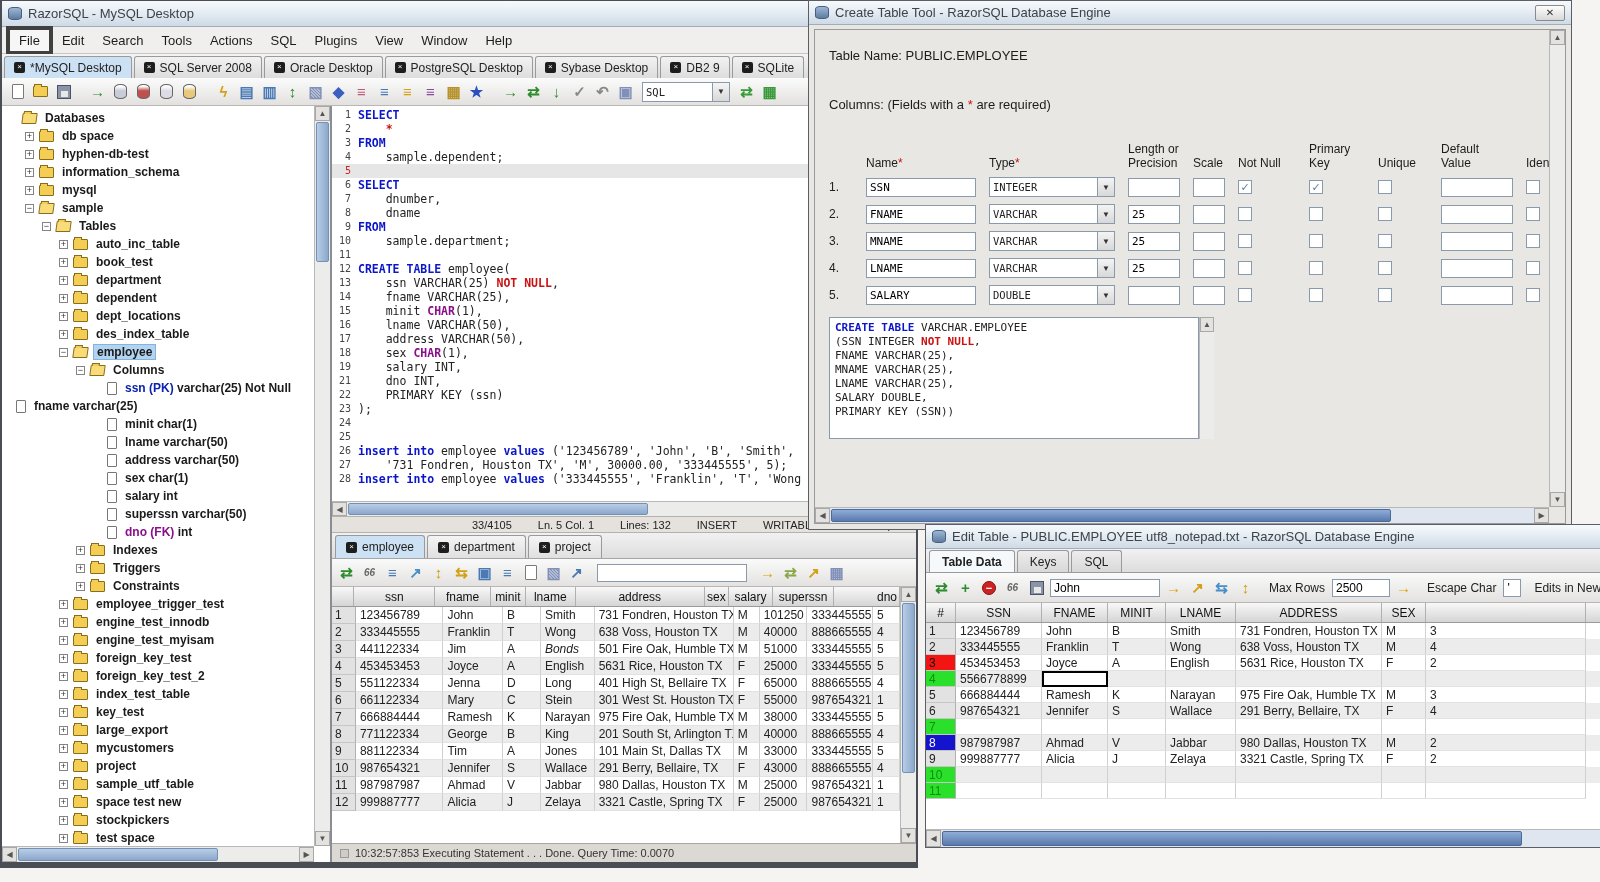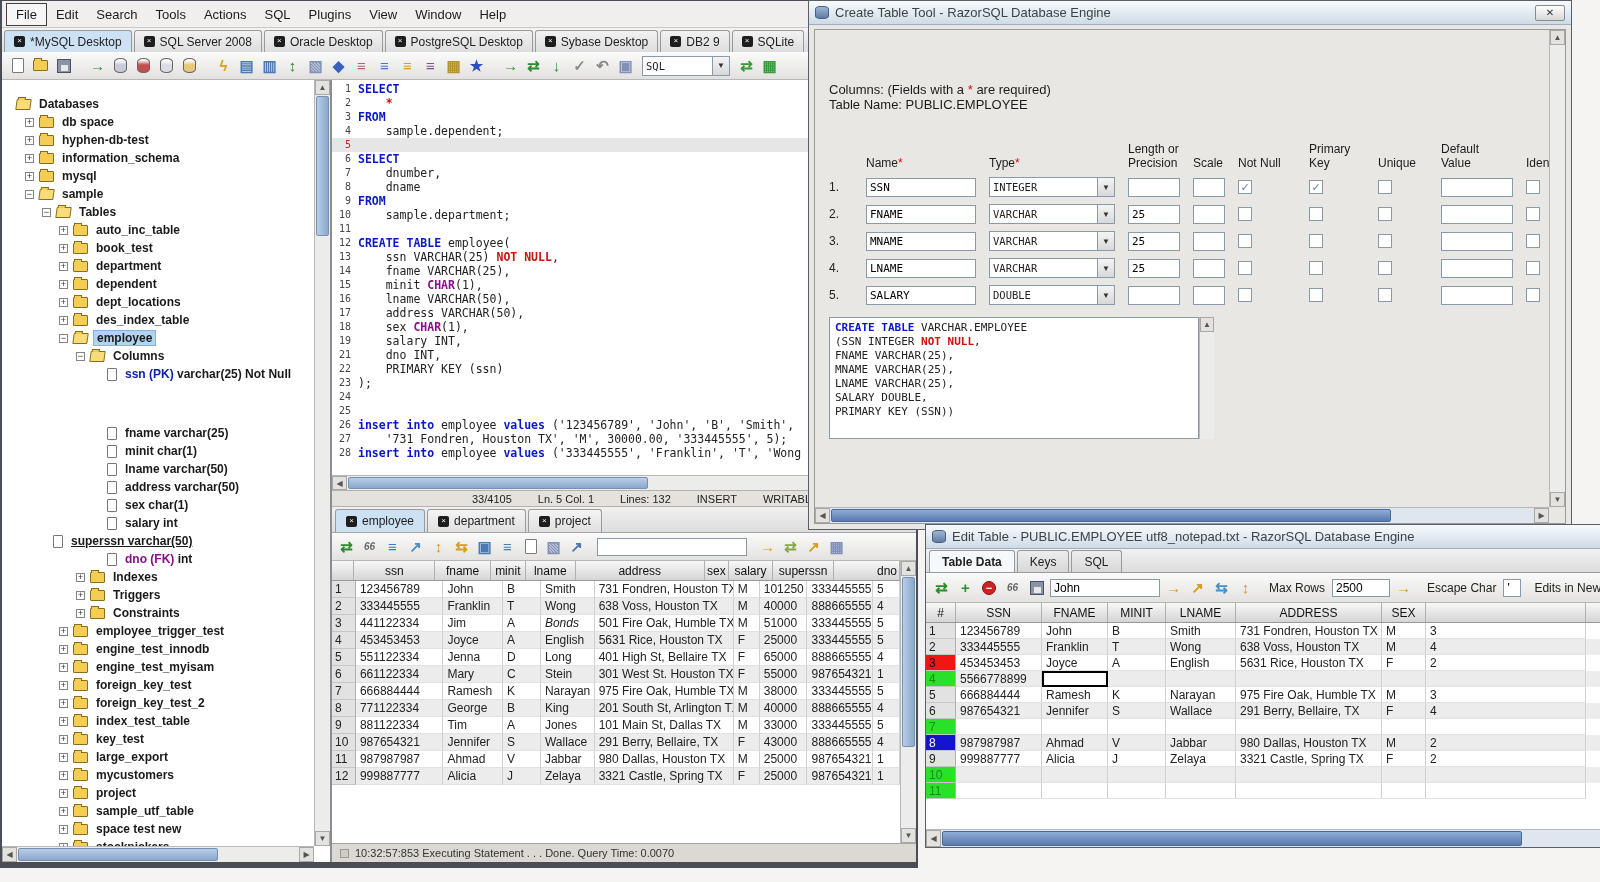--- a/index.html
+++ b/index.html
@@ -31,21 +31,21 @@
                        border:1px solid #7391b5; border-radius:2px; }
   .hscroll.blue { background:#dfe6ef; }
   .hscroll.blue .sb-thumb { background:linear-gradient(180deg,#8fadd6,#5a7ab0); border-color:#4a6a98; }
 
   
   #main-win { left:0; top:0; width:918px; height:868px; border-width:1px 2px 6px 2px; border-color:#4a4e54; z-index:1;
               display:flex; flex-direction:column; }
   #main-win .titlebar { height:26px; }
   .menubar { height:27px; background:#f0efed; border-bottom:1px solid #c9c7c3; display:flex; align-items:center; padding:0 4px; }
   .menu-item { padding:3px 9px; font-size:13px; color:#1c1c1c; }
-  .menu-item.boxed { border:1px solid #404040; background:#f6f6f6; }
+  .menu-item.boxed { border:4px solid #404040; background:#f6f6f6; }
   .conn-tabs { height:24px; background:linear-gradient(#f4f4f4,#dcdcdc); display:flex; align-items:flex-end; padding:2px 2px 0 2px; gap:2px; }
   .ctab { height:22px; display:flex; align-items:center; gap:5px; padding:0 9px;
           background:linear-gradient(#f2f2f2,#dddddd); border:1px solid #9a9a9a; border-bottom:none;
           border-radius:3px 3px 0 0; font-size:12px; white-space:nowrap; }
   .ctab.active { background:#cde1f5; }
   .tab-close { width:11px; height:11px; background:#1d1d1d; color:#fff; font-size:8px; line-height:10px;
                text-align:center; border-radius:2px; flex:0 0 auto; }
   .toolbar { height:28px; background:linear-gradient(#fbfbfb,#e2e1df); border-bottom:1px solid #b9b7b3;
              display:flex; align-items:center; padding:0 5px; gap:2px; }
   .tbi { width:21px; height:21px; display:flex; align-items:center; justify-content:center;
@@ -160,20 +160,24 @@
   .edit-table-area .tnum.red { background:#f31414; color:#111; }
   .edit-table-area .tnum.green { background:#2ae02a; color:#0f8f0f; }
   .edit-table-area .tnum.blue { background:#1414cc; color:#fff; }
   .focus-cell { border:2px solid #000 !important; background:#fff; }
   .edit-hscroll { height:18px; }
 </style>
 </head>
 <body>
 
 <div id="main-win" class="window">
+  <div class="titlebar">
+    <span class="app-icon"></span>
+    <span class="title-text">RazorSQL - MySQL Desktop</span>
+  </div>
   <div class="menubar" id="main-menu">
       <span class="menu-item boxed">File</span>
       <span class="menu-item">Edit</span>
       <span class="menu-item">Search</span>
       <span class="menu-item">Tools</span>
       <span class="menu-item">Actions</span>
       <span class="menu-item">SQL</span>
       <span class="menu-item">Plugins</span>
       <span class="menu-item">View</span>
       <span class="menu-item">Window</span>
@@ -256,21 +260,21 @@
       <span class="ct-select" style="width: 88px; height: 20px; margin: 0px 4px;">
         <span class="txt">SQL</span>
         <span class="dd-btn">▼</span>
       </span>
       <span class="tbi g" style="color: rgb(58, 154, 58);">⇄</span>
       <span class="tbi g" style="color: rgb(58, 154, 58);">▦</span>
     </div>
   <div class="main-body">
     <div class="tree-panel">
       <div class="tree-scroll" id="tree">
-          <div class="tree-row" style=" margin-top: 12px;">
+          <div class="tree-row" style="padding-left: 6px;">
             <span class="exp-pad"></span>
             <span class="ic-fo"></span>
             <span class="tree-label"><span>Databases</span></span>
           </div>
           <div class="tree-row" style="padding-left: 23px;">
             <span class="expander">+</span>
             <span class="ic-folder"></span>
             <span class="tree-label"><span>db space</span></span>
           </div>
           <div class="tree-row" style="padding-left: 23px;">
@@ -336,21 +340,21 @@
           <div class="tree-row" style="padding-left: 74px;">
             <span class="expander">−</span>
             <span class="ic-fo"></span>
             <span class="tree-label"><span>Columns</span></span>
           </div>
           <div class="tree-row" style="padding-left: 91px;">
             <span class="exp-pad"></span>
             <span class="ic-docleaf"></span>
             <span class="tree-label"><span class="seg-b">ssn (PK)</span><span> varchar(25) Not Null</span></span>
           </div>
-          <div class="tree-row" style="padding-left: 91px; margin-top: 41px;">
+          <div class="tree-row" style="">
             <span class="exp-pad"></span>
             <span class="ic-docleaf"></span>
             <span class="tree-label"><span>fname varchar(25)</span></span>
           </div>
           <div class="tree-row" style="padding-left: 91px;">
             <span class="exp-pad"></span>
             <span class="ic-docleaf"></span>
             <span class="tree-label"><span>minit char(1)</span></span>
           </div>
           <div class="tree-row" style="padding-left: 91px;">
@@ -366,21 +370,21 @@
           <div class="tree-row" style="padding-left: 91px;">
             <span class="exp-pad"></span>
             <span class="ic-docleaf"></span>
             <span class="tree-label"><span>sex char(1)</span></span>
           </div>
           <div class="tree-row" style="padding-left: 91px;">
             <span class="exp-pad"></span>
             <span class="ic-docleaf"></span>
             <span class="tree-label"><span>salary int</span></span>
           </div>
-          <div class="tree-row" style="padding-left: 37px; text-decoration: underline;">
+          <div class="tree-row" style="padding-left: 91px;">
             <span class="exp-pad"></span>
             <span class="ic-docleaf"></span>
             <span class="tree-label"><span>superssn varchar(50)</span></span>
           </div>
           <div class="tree-row" style="padding-left: 91px;">
             <span class="exp-pad"></span>
             <span class="ic-docleaf"></span>
             <span class="tree-label"><span class="seg-m">dno (FK)</span><span> int</span></span>
           </div>
           <div class="tree-row" style="padding-left: 74px;">
@@ -732,24 +736,24 @@
 </div>
 
 <div id="create-win" class="window">
   <div class="titlebar">
     <span class="app-icon"></span>
     <span class="title-text">Create Table Tool - RazorSQL Database Engine</span>
     <span class="close-btn">✕</span>
   </div>
   <div class="ct-content">
     <div class="ct-inner">
+      <div class="ct-label">Table Name: PUBLIC.EMPLOYEE</div>
       <div class="ct-label" style="margin-top:34px">
         <span>Columns: (Fields with a </span><span class="req-star">*</span><span> are required)</span>
       </div>
-      <div class="ct-label">Table Name: PUBLIC.EMPLOYEE</div>
       <div class="ct-grid ct-headers" id="ct-headers">
           <span class="hcell"></span>
           <span class="hcell">
             <div><span>Name</span><span class="req-star">*</span></div>
           </span>
           <span class="hcell">
             <div><span>Type</span><span class="req-star">*</span></div>
           </span>
           <span class="hcell">
             <div><span>Length or</span></div>

